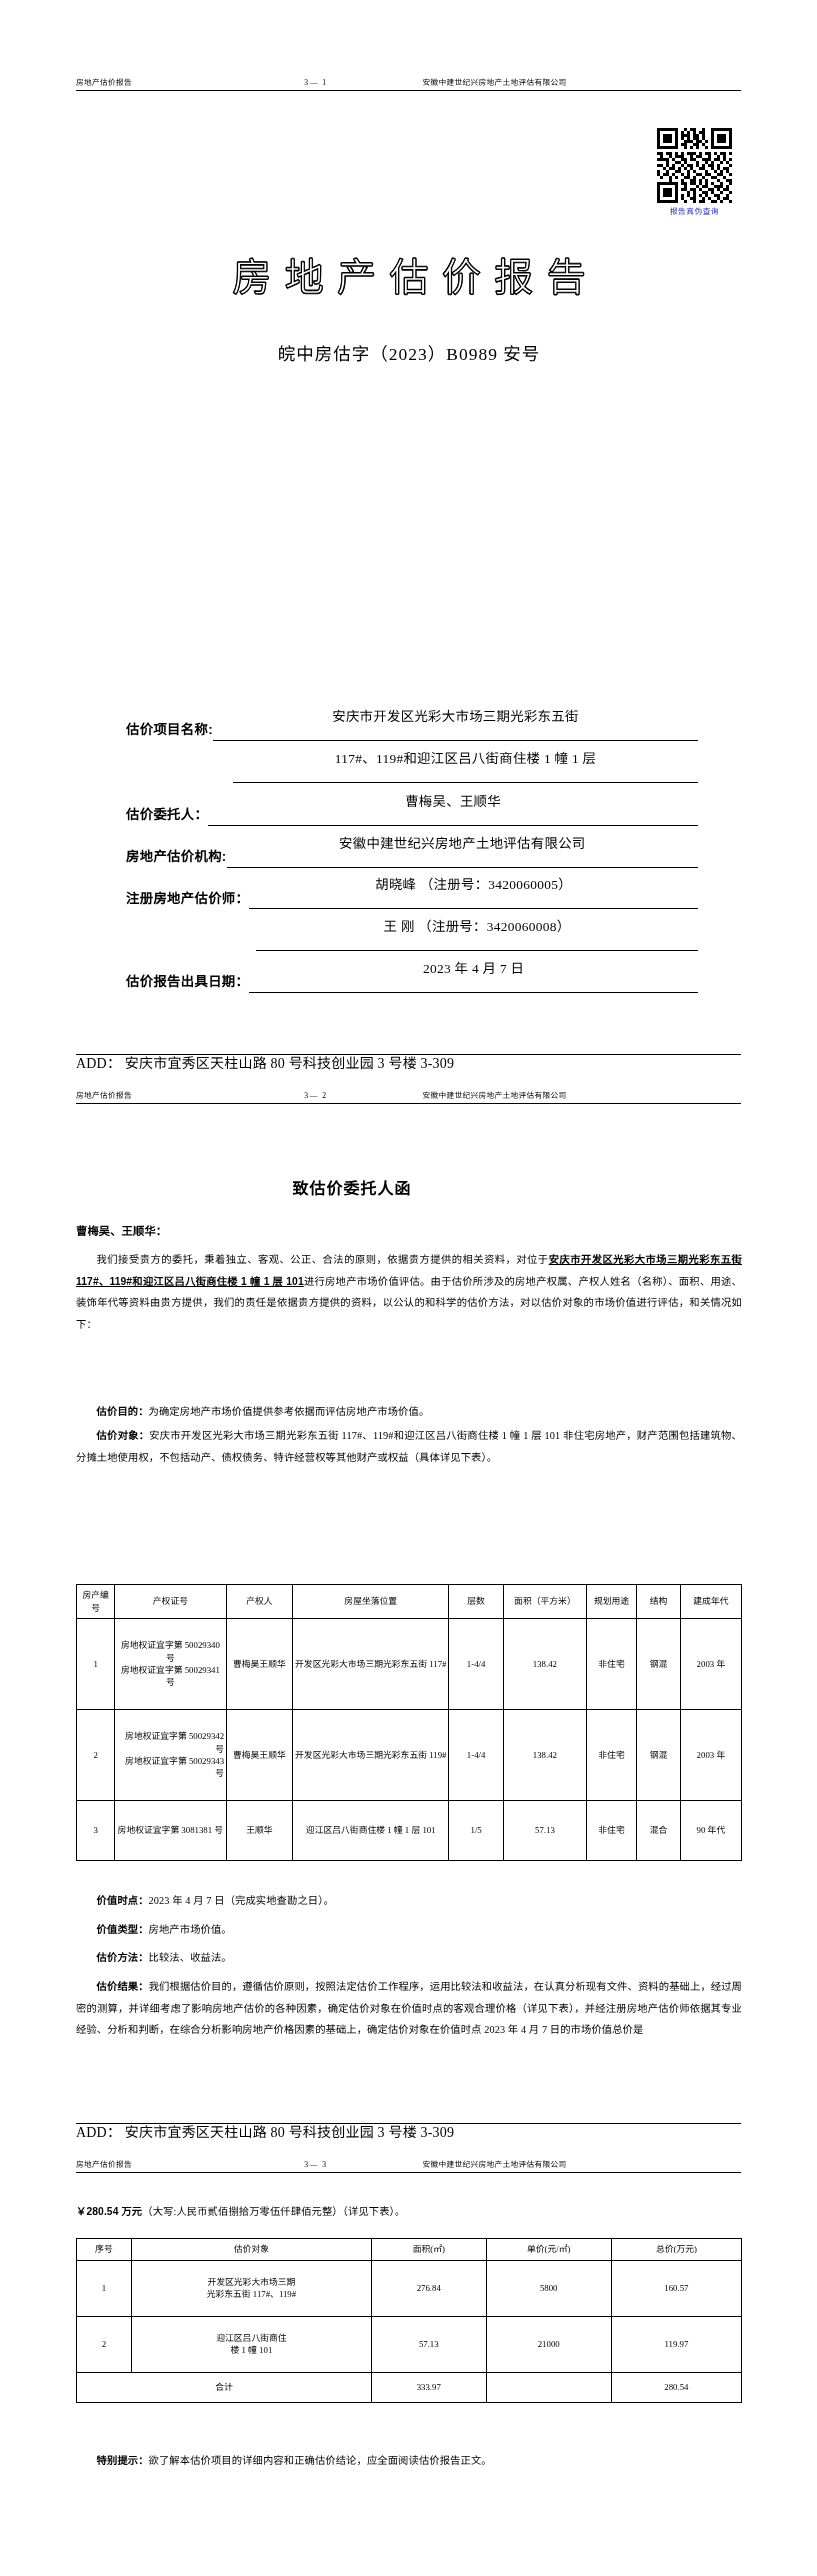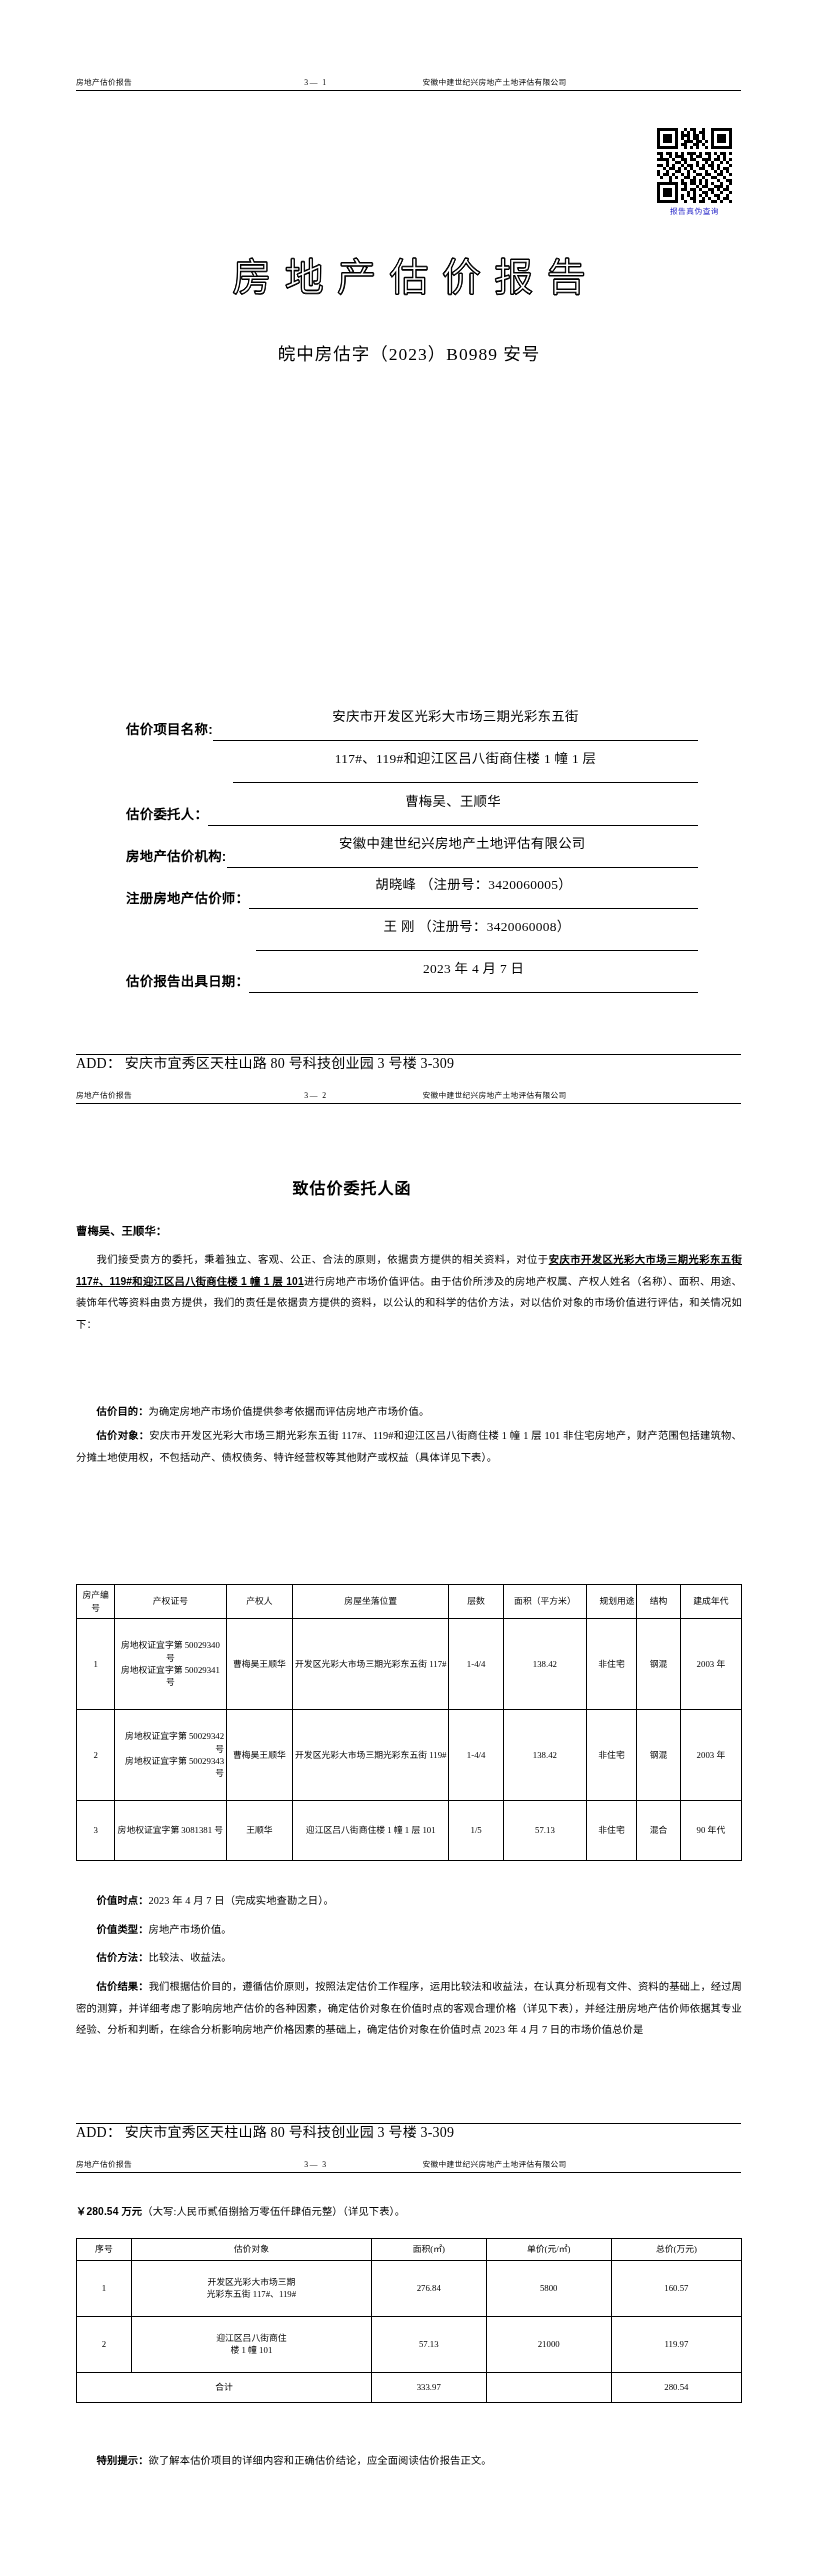--- a/index.html
+++ b/index.html
@@ -424,21 +424,21 @@
   <div class="tbl-pos" style="top:1584px;">
     <table class="doc-table">
       <thead>
         <tr>
           <th style="width:31px;">房产编号</th>
           <th style="width:98px;">产权证号</th>
           <th style="width:57px;">产权人</th>
           <th style="width:139px;">房屋坐落位置</th>
           <th style="width:46px;">层数</th>
           <th style="width:72px;">面积（平方米）</th>
-          <th style="width:42px;text-align:right;">规划用途</th>
+          <th style="width:42px;">规划用途</th>
           <th style="width:36px;">结构</th>
           <th style="width:52px;">建成年代</th>
         </tr>
       </thead>
       <tbody>
         <tr style="height:91px;">
           <td>1</td>
           <td style="white-space:pre-line;">房地权证宜字第 50029340 号
 房地权证宜字第 50029341 号</td>
           <td>曹梅吴王顺华</td>

